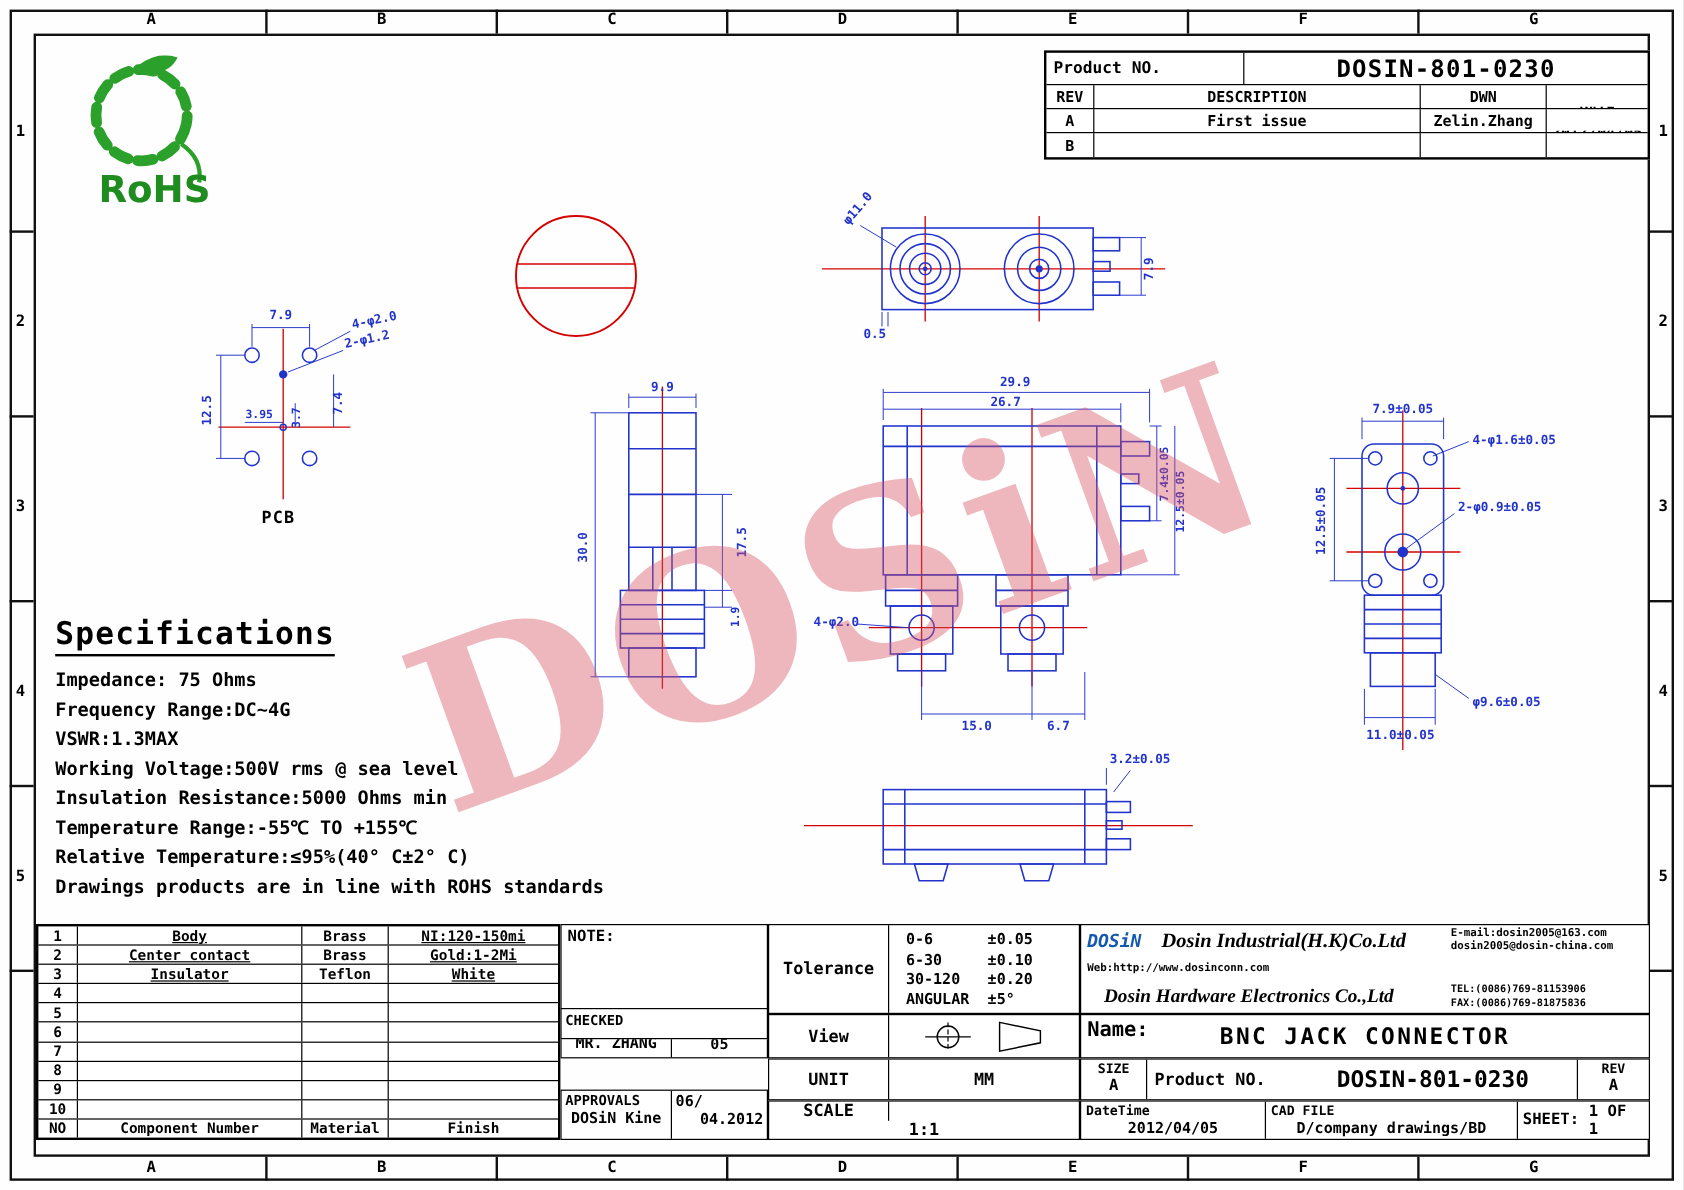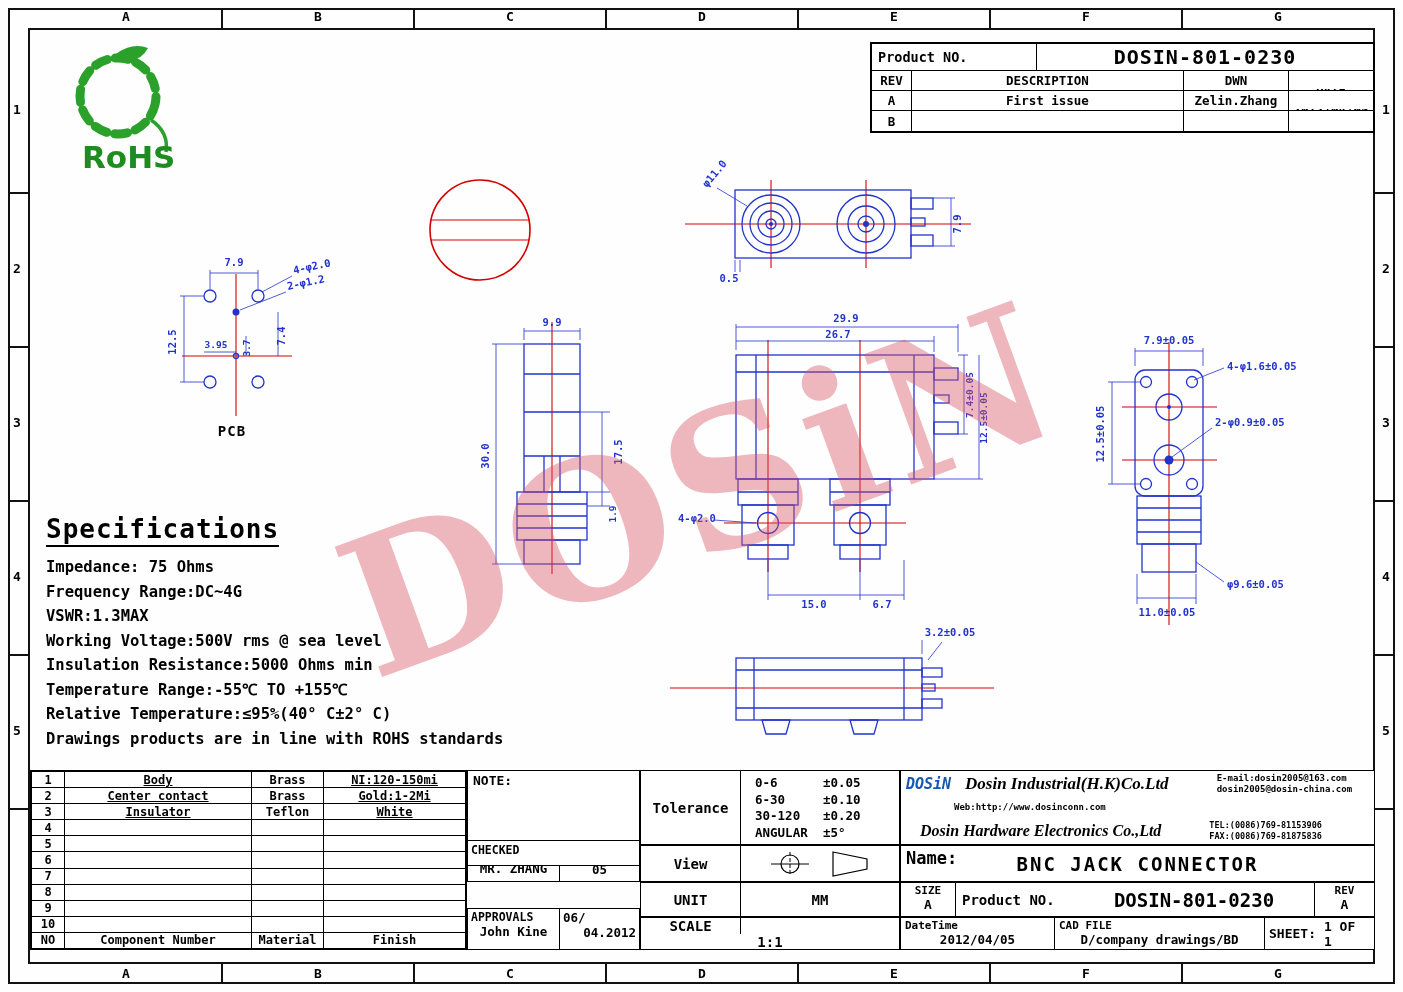--- a/index.html
+++ b/index.html
@@ -82,21 +82,21 @@
   .unitrow { left:640px; top:882px; width:260px; height:35px; }
   .scalerow { left:640px; top:917px; width:260px; height:33px;flex-direction:column; }
   .vrow-label { width:100px; border-right:1px solid #000; display:flex; align-items:center; justify-content:center; font-weight:bold; font-size:14px; }
   .vrow-val { flex:1; display:flex; align-items:center; justify-content:center; font-weight:bold; font-size:14px; }
 
   .company { left:900px; top:770px; width:475px; height:75px; padding:2px 5px; display:flex; flex-direction:column; justify-content:space-between; }
   .co-row { display:flex; align-items:center; }
   .co-logo { color:#1558b0; font-style:italic; font-weight:bold; font-size:15px; width:62px; }
   .co-name { font-family:"Liberation Serif",serif; font-style:italic; font-weight:bold; font-size:17px; flex:1; white-space:nowrap; }
   .co-cn { color:#dd22cc; font-weight:bold; font-size:15px; flex:1; padding-left:30px; font-family:"DejaVu Sans",sans-serif; white-space:nowrap; }
-  .co-small { width:160px; font-size:9px; line-height:11px; font-weight:bold;margin-left:48px; }
+  .co-small { width:160px; font-size:9px; line-height:11px; font-weight:bold; }
 
   .namerow { left:900px; top:845px; width:475px; height:37px; }
   .namerow .nlbl { position:absolute; left:5px; top:2px; font-size:17px; font-weight:bold; }
   .namerow .nval { width:100%; height:100%; display:flex; align-items:center; justify-content:center; font-size:19px; font-weight:bold; letter-spacing:2px; }
 
   .prodrow { left:900px; top:882px; width:475px; height:35px; display:flex; }
   .pr-size { width:55px; border-right:1px solid #000; text-align:center; font-size:11px; font-weight:bold; padding-top:1px; line-height:14px; }
   .pr-sub { font-size:13px; }
   .pr-plabel { width:118px; display:flex; align-items:center; font-size:14px; font-weight:bold; padding-left:6px; }
   .pr-pval { flex:1; display:flex; align-items:center; justify-content:center; font-size:19px; font-weight:bold; }
@@ -523,21 +523,21 @@
       <div class="sc-d">2012/04/</div>
       <div class="sc-d">05</div>
     </div>
   </div>
   <div class="blk checked">
     <div class="sc-lab" style="padding:2px 3px;">CHECKED</div>
   </div>
   <div class="blk approvals signflex">
     <div class="sc-l">
       <div class="sc-lab">APPROVALS</div>
-      <div class="sc-name">John Kine</div>
+      <div class="sc-name">DOSiN Kine</div>
     </div>
     <div class="sc-r">
       <div class="sc-d" style="text-align:left;">06/</div>
       <div class="sc-d" style="text-align:right;">04.2012</div>
     </div>
   </div>
 
   <div class="blk tol">
     <div class="tol-label">Tolerance</div>
     <div class="tol-rows">

